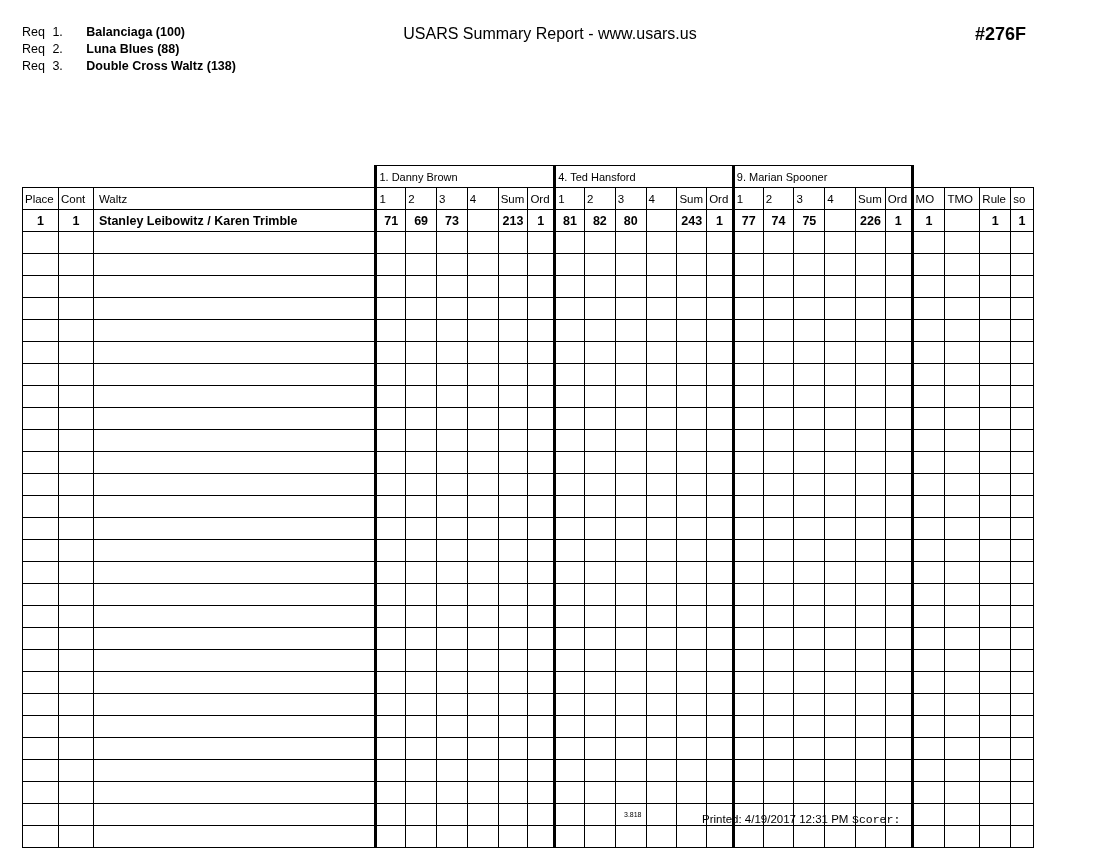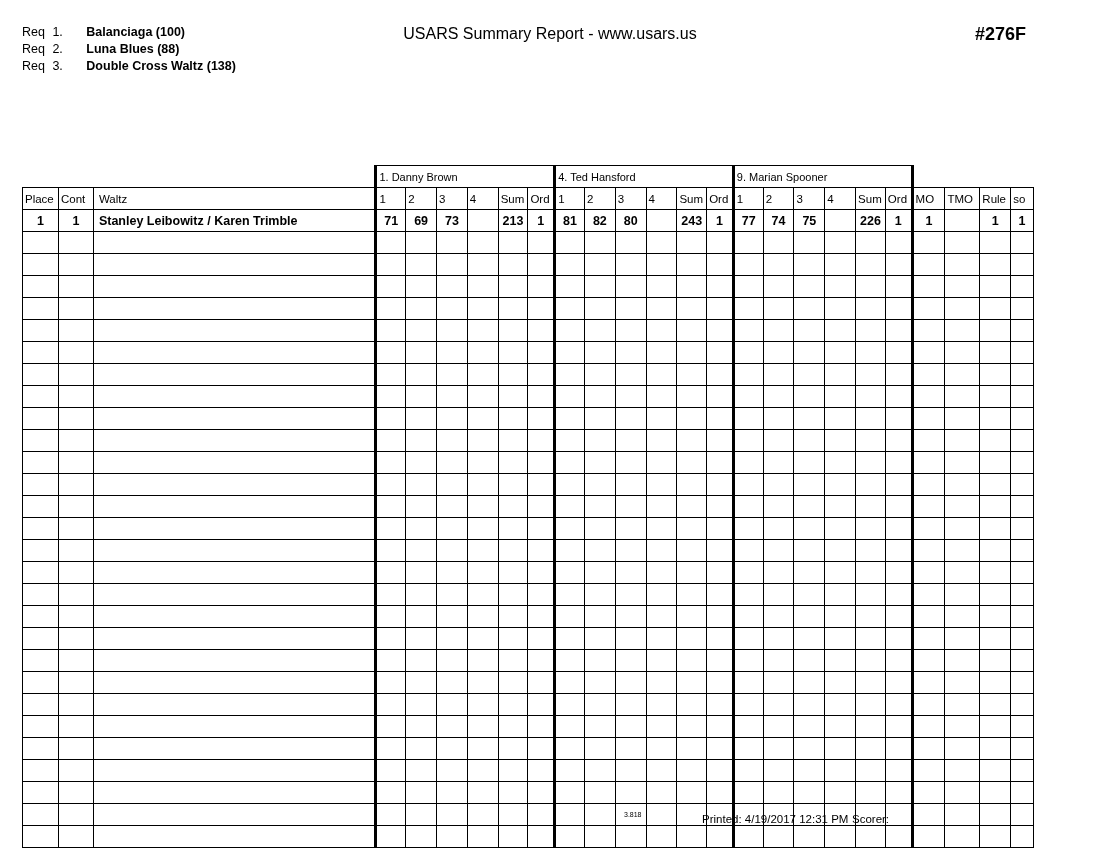--- a/index.html
+++ b/index.html
@@ -144,20 +144,21 @@
     left: 680px;
     top: 3px;
     font-size: 11.5px;
     white-space: nowrap;
   }
   .foot-scorer {
     position: absolute;
     left: 830px;
     top: 3px;
     font-size: 11.5px;
+    font-family: Liberation Mono, monospace;
   }
 </style>
 </head>
 <body>
 
 <div class="reqs">
   <div class="req-row">
     <span class="req-label">Req</span>
     <span class="req-num">1.</span>
     <span class="req-name">Balanciaga (100)</span>

